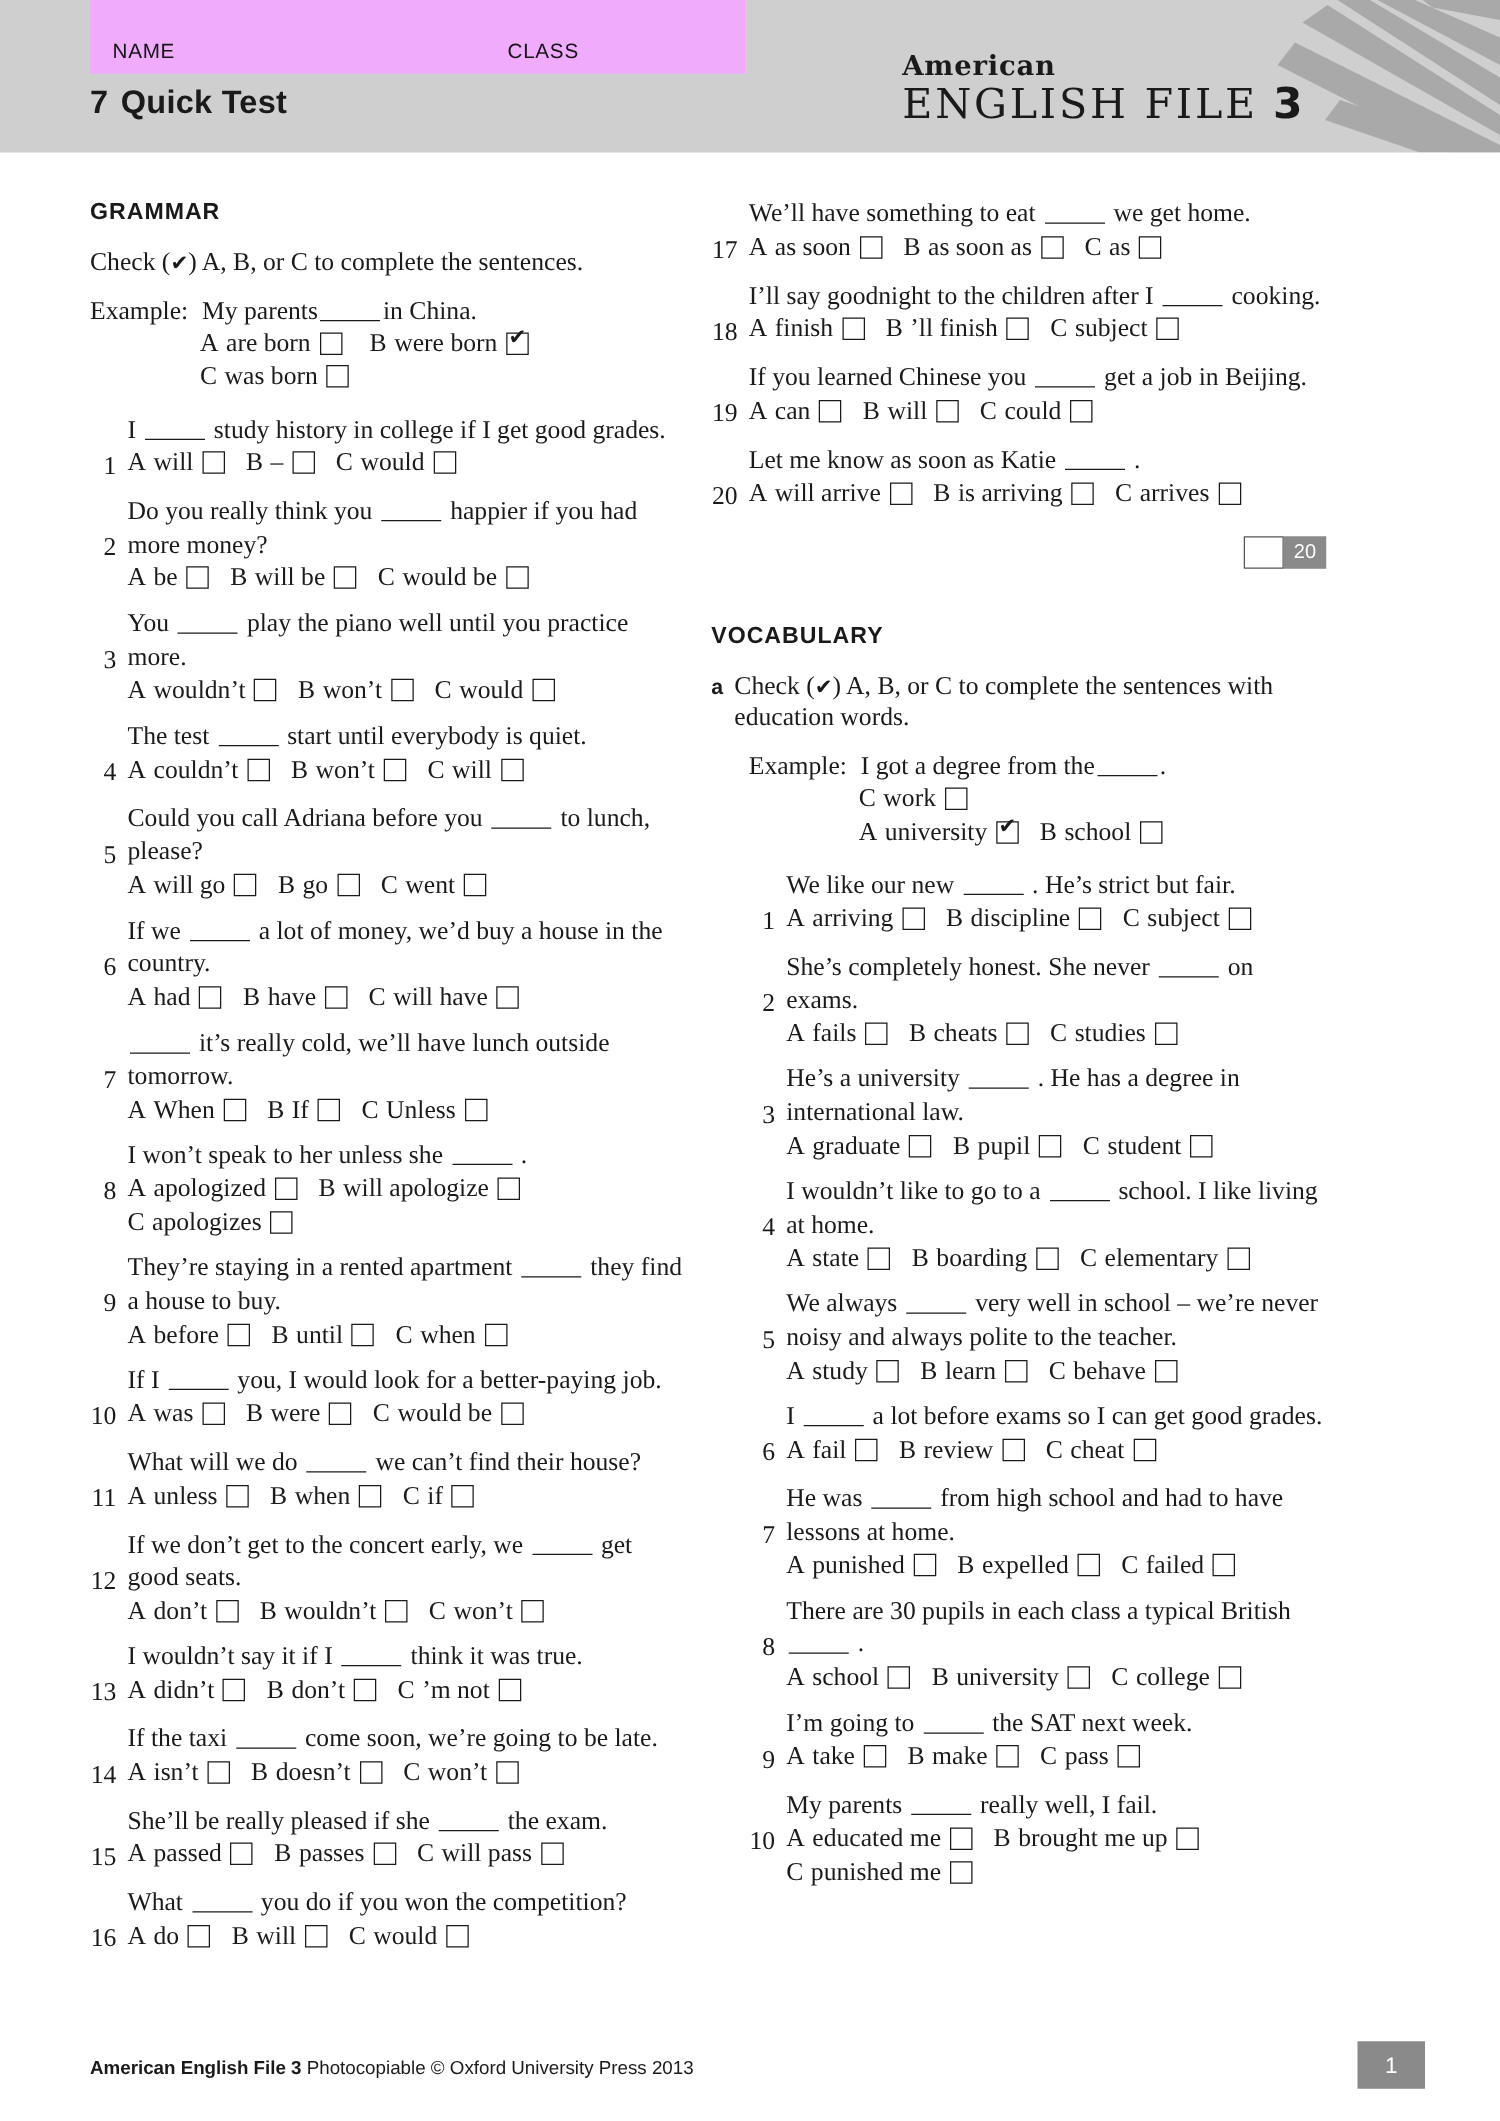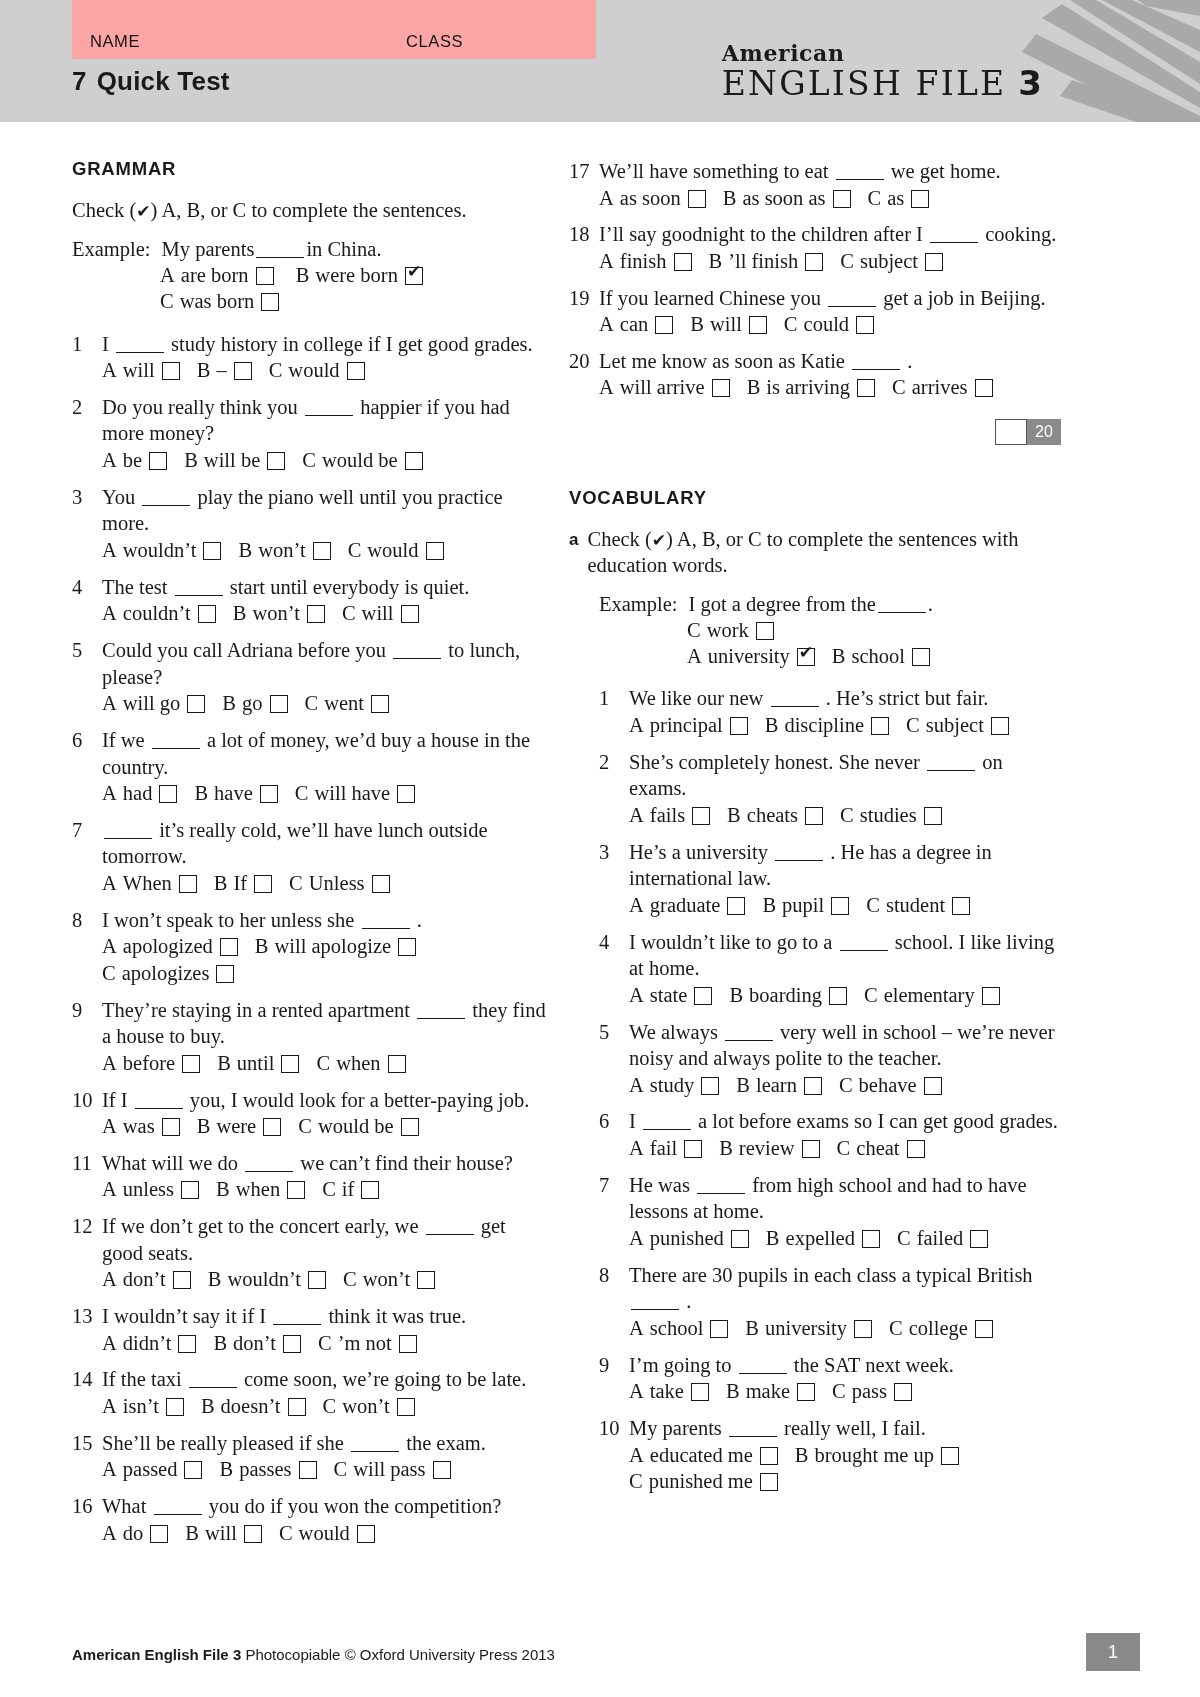--- a/index.html
+++ b/index.html
@@ -17,21 +17,21 @@
   .header {
     position:relative;
     width:1200px; height:122px;
     background:#cfcfcf;
     overflow:hidden;
   }
   .namebar {
     position:absolute;
     left:72px; top:0;
     width:524px; height:59px;
-    background:#fca5a5;
+    background:#f0abfc;
   }
   .namebar .lbl {
     position:absolute;
     font-family:"Liberation Sans", sans-serif;
     font-size:16.5px;
     letter-spacing:0.6px;
     color:#141414;
     bottom:8px;
   }
   .namebar .lbl.name { left:18px; }
@@ -129,22 +129,24 @@
   
   .q {
     display:flex;
     font-size:20.5px;
     line-height:1.3;
     margin-bottom:10px;
   }
   .q-num {
     width:30px;
     flex:0 0 30px;
+    text-align:right;
     padding-right:9px;
     white-space:nowrap;
+    margin-top:29px;
   }
   .q-body { flex:1 1 auto; }
   .q-stem { }
   .q-opts { white-space:normal; }
 
   .opt {
     display:inline-block;
     white-space:nowrap;
     margin-right:17px;
   }
@@ -461,21 +463,21 @@
         <span class="opt"><span class="ol">A</span><span>university</span><span class="box checked"></span></span>
         <span class="opt"><span class="ol">B</span><span>school</span><span class="box"></span></span>
       </div>
     </div>
 
     <div id="vocab-list" style="padding-left:30px;">
         <div class="q">
           <span class="q-num">1</span>
           <div class="q-body">
             <div class="q-stem"><span>We like our new </span><span class="blank"></span><span> . He’s strict but fair.</span></div>
-            <div class="q-opts"><span class="opt"><span class="ol">A</span><span>principal</span><span class="box"></span></span><span class="opt"><span class="ol">B</span><span>discipline</span><span class="box"></span></span><span class="opt"><span class="ol">C</span><span>subject</span><span class="box"></span></span></div>
+            <div class="q-opts"><span class="opt"><span class="ol">A</span><span>arriving</span><span class="box"></span></span><span class="opt"><span class="ol">B</span><span>discipline</span><span class="box"></span></span><span class="opt"><span class="ol">C</span><span>subject</span><span class="box"></span></span></div>
           </div>
         </div>
         <div class="q">
           <span class="q-num">2</span>
           <div class="q-body">
             <div class="q-stem"><span>She’s completely honest. She never </span><span class="blank"></span><span> on exams.</span></div>
             <div class="q-opts"><span class="opt"><span class="ol">A</span><span>fails</span><span class="box"></span></span><span class="opt"><span class="ol">B</span><span>cheats</span><span class="box"></span></span><span class="opt"><span class="ol">C</span><span>studies</span><span class="box"></span></span></div>
           </div>
         </div>
         <div class="q">

